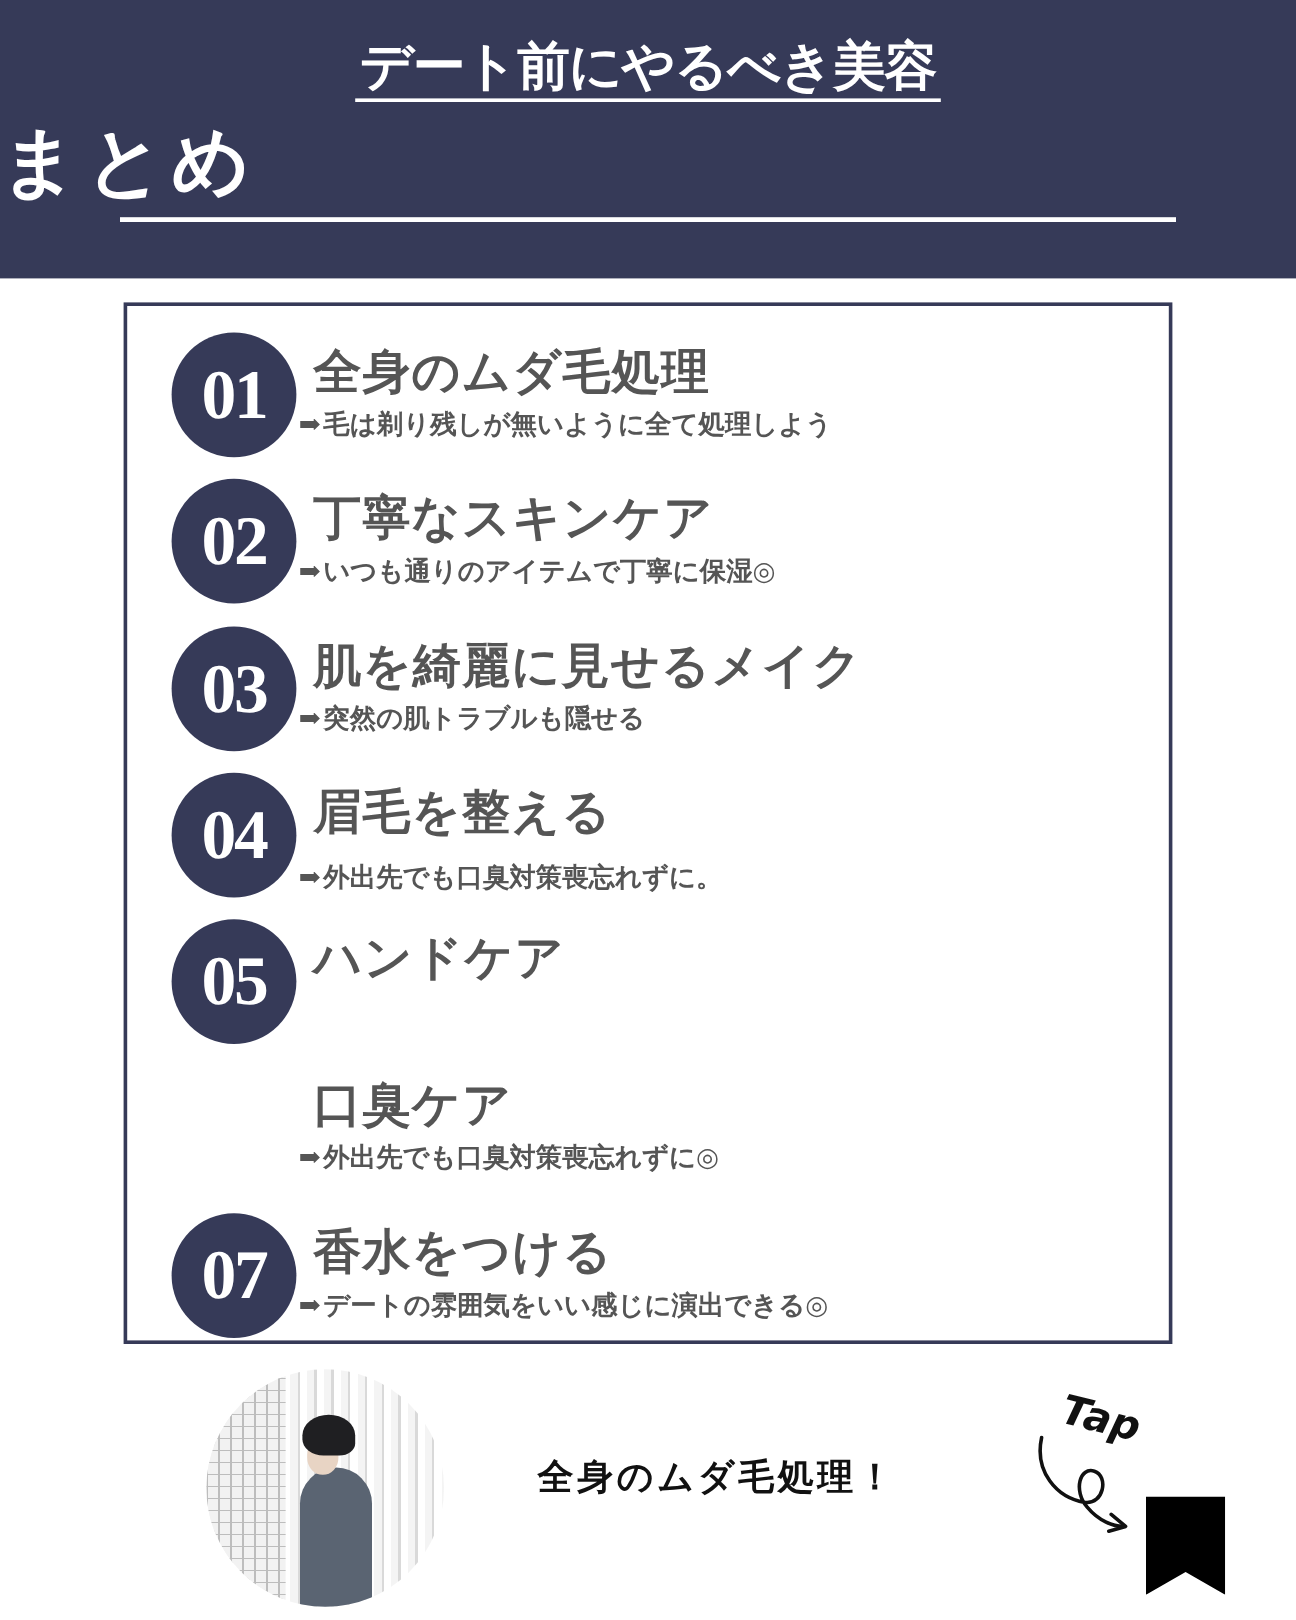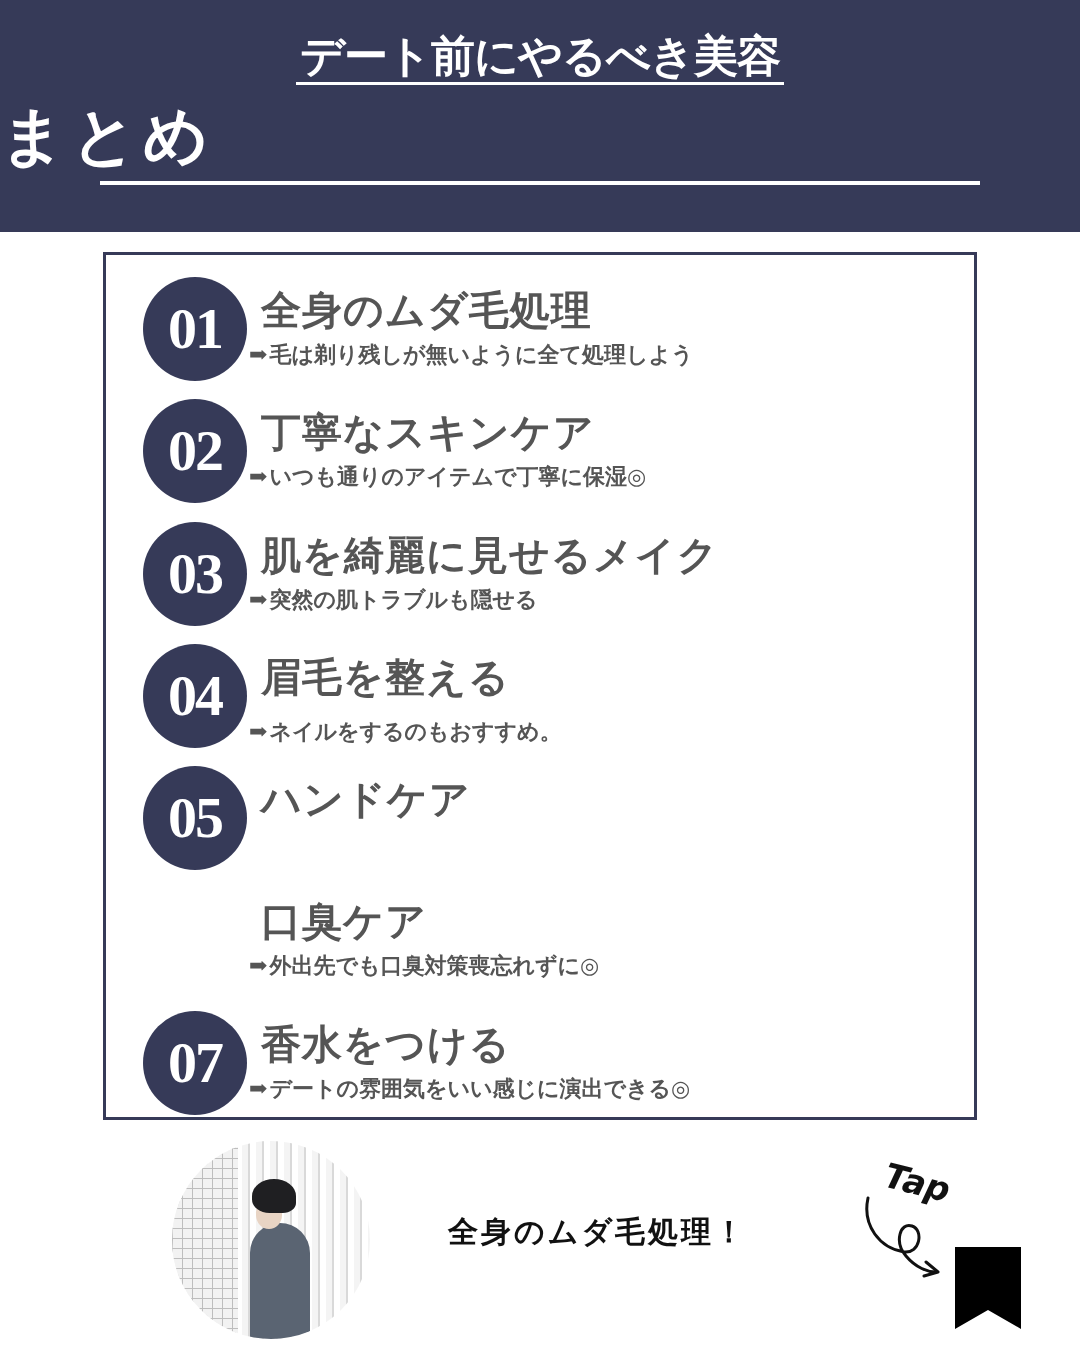--- a/index.html
+++ b/index.html
@@ -112,21 +112,21 @@
     <div class="item-desc"><span class="arrow">➡</span><span>いつも通りのアイテムで丁寧に保湿◎</span></div>
   </div>
   <div class="item" style="top:255px">
     <div class="num-circle">03</div>
     <div class="item-title">肌を綺麗に見せるメイク</div>
     <div class="item-desc"><span class="arrow">➡</span><span>突然の肌トラブルも隠せる</span></div>
   </div>
   <div class="item" style="top:377px">
     <div class="num-circle">04</div>
     <div class="item-title">眉毛を整える</div>
-    <div class="item-desc" style="top:82px"><span class="arrow">➡</span><span>ネイルをするのもおすすめ。</span></div>
+    <div class="item-desc" style="top:82px"><span class="arrow">➡</span><span>外出先でも口臭対策喪忘れずに。</span></div>
   </div>
   <div class="item" style="top:499px">
     <div class="num-circle">05</div>
     <div class="item-title">ハンドケア</div>
   </div>
   <div class="item" style="top:621px">
     <div class="item-title">口臭ケア</div>
     <div class="item-desc"><span class="arrow">➡</span><span>外出先でも口臭対策喪忘れずに◎</span></div>
   </div>
   <div class="item" style="top:744px">

